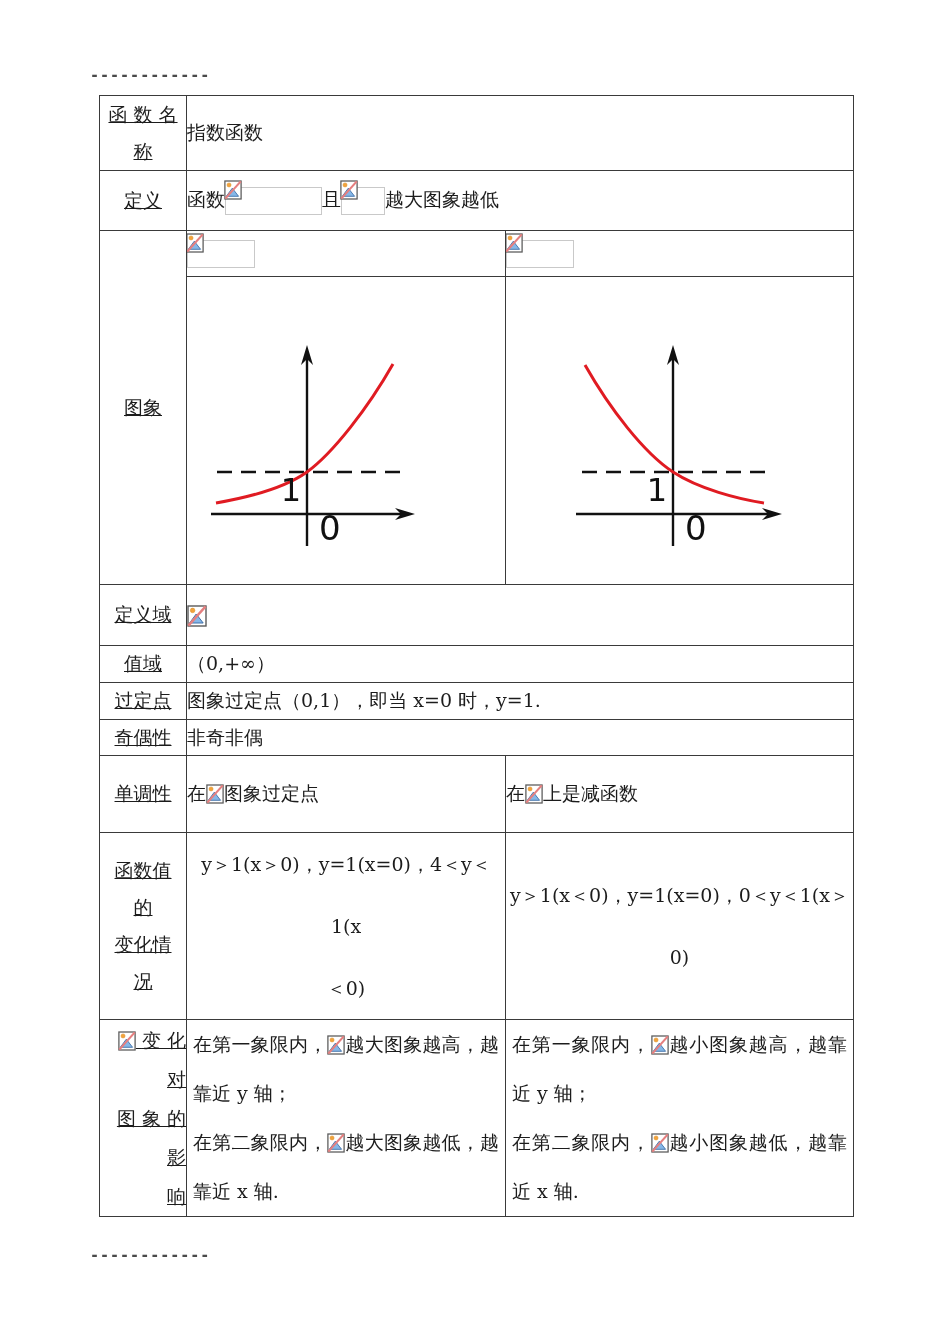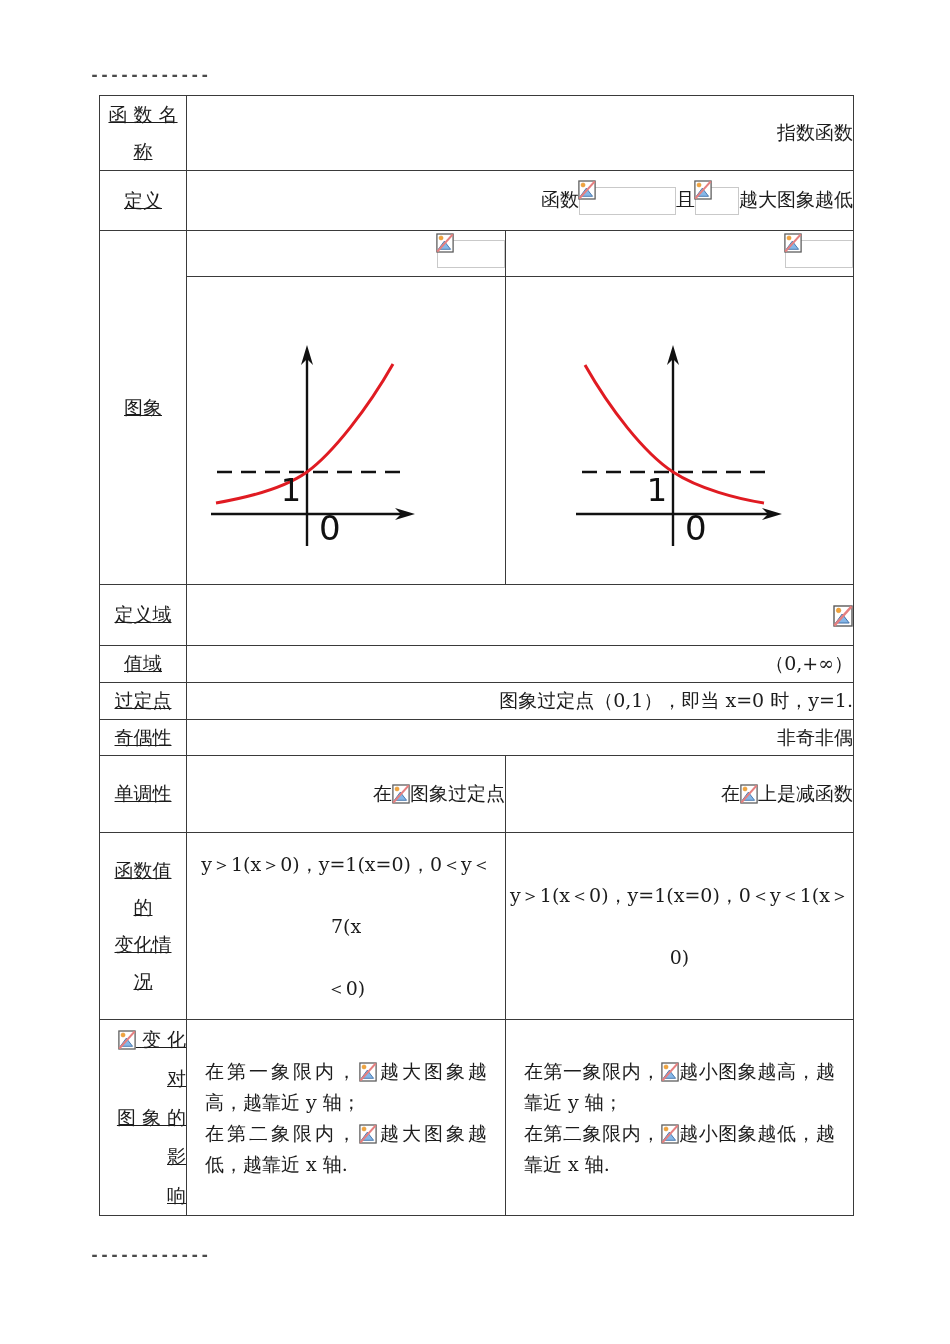--- a/index.html
+++ b/index.html
@@ -5,33 +5,33 @@
   html,body{margin:0;padding:0;background:#fff;}
   .page{position:relative;width:950px;height:1344px;background:#ffffff;overflow:hidden;
         font-family:"DejaVu Serif", "Liberation Serif", serif;color:#1c1c1c;}
   .dashes{position:absolute;left:90px;font-family:"DejaVu Sans Mono","Liberation Mono",monospace;
           font-weight:bold;font-size:15px;letter-spacing:1px;color:#4a4a4a;}
   .dashes.top{top:66px;}
   .dashes.bottom{top:1246px;}
   table.main{position:absolute;left:99px;top:95px;width:754px;border-collapse:collapse;table-layout:fixed;}
   td{border:1.5px solid #3a3a3a;vertical-align:middle;padding:0;font-size:19px;overflow:hidden;}
   td.label{text-align:center;text-decoration:underline;}
-  td.center{text-align:right;padding-left:20px;}
+  td.center{text-align:left;}
   .lbl-lines{line-height:37px;}
   .lbl-lines-39{line-height:39px;text-align:right;padding-left:8px;}
   .impact-label-first{white-space:nowrap;}
   
   .ph-icon{width:18px;height:20px;vertical-align:-4px;}
   .ph-icon.lg{width:20px;height:22px;vertical-align:middle;}
   .ph-pair{position:relative;display:inline-block;height:26px;background:#fff;
            border:1px solid #c9c9c9;vertical-align:middle;}
   .ph-pair svg{position:absolute;left:-2px;top:-8px;}
   .w95{width:95px;} .w42{width:42px;} .w66{width:66px;}
   .valchg{line-height:62px;text-align:center;}
-  .impact-cell{padding:0 18px;line-height:31px;text-align:justify;}
+  .impact-cell{padding:0 6px;line-height:49px;text-align:justify;}
   .impact-cell p{margin:0;}
   svg text{font-family:"DejaVu Sans","Liberation Sans",sans-serif;}
 </style>
 </head>
 <body>
 
 <svg width="0" height="0" style="position:absolute" aria-hidden="true">
   <defs>
     <symbol id="imgph" viewBox="0 0 20 22">
       <rect x="1" y="1" width="18" height="20" fill="#ffffff" stroke="#5a5a5a" stroke-width="1.4"></rect>
@@ -161,21 +161,21 @@
     <tr style="height:148px">
       <td class="label">
         <div class="lbl-lines">
           <div>函数值</div>
           <div>的</div>
           <div>变化情</div>
           <div>况</div>
         </div>
       </td>
       <td class="valchg">
-        <div>y＞1(x＞0)，y=1(x=0)，0＜y＜7(x</div>
+        <div>y＞1(x＞0)，y=1(x=0)，4＜y＜1(x</div>
         <div>＜0)</div>
       </td>
       <td class="valchg">
         <div>y＞1(x＜0)，y=1(x=0)，0＜y＜1(x＞</div>
         <div>0)</div>
       </td>
     </tr>
 
     <tr style="height:195px">
       <td class="label">

